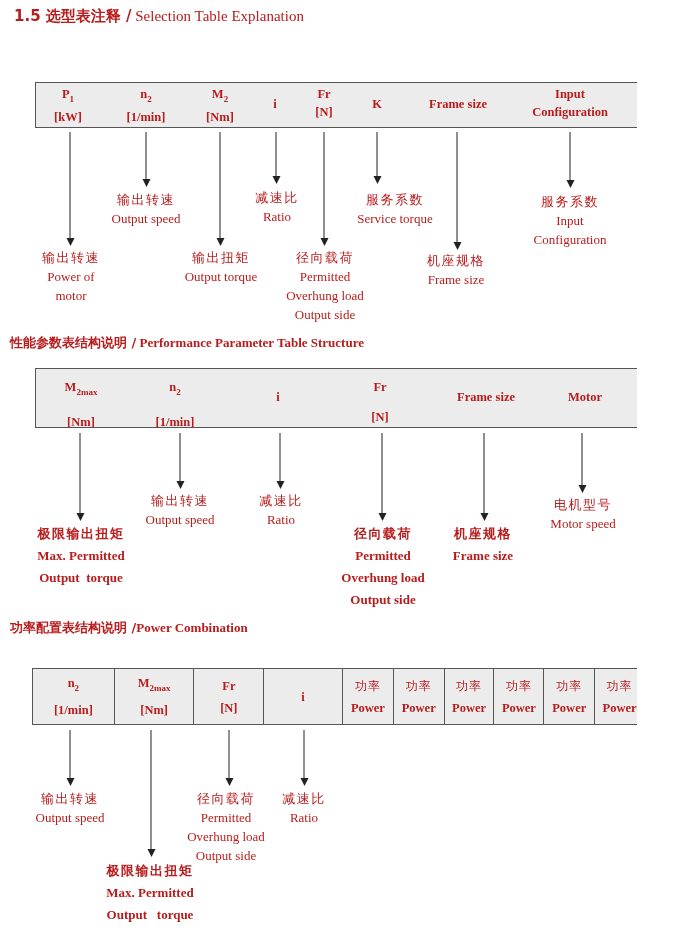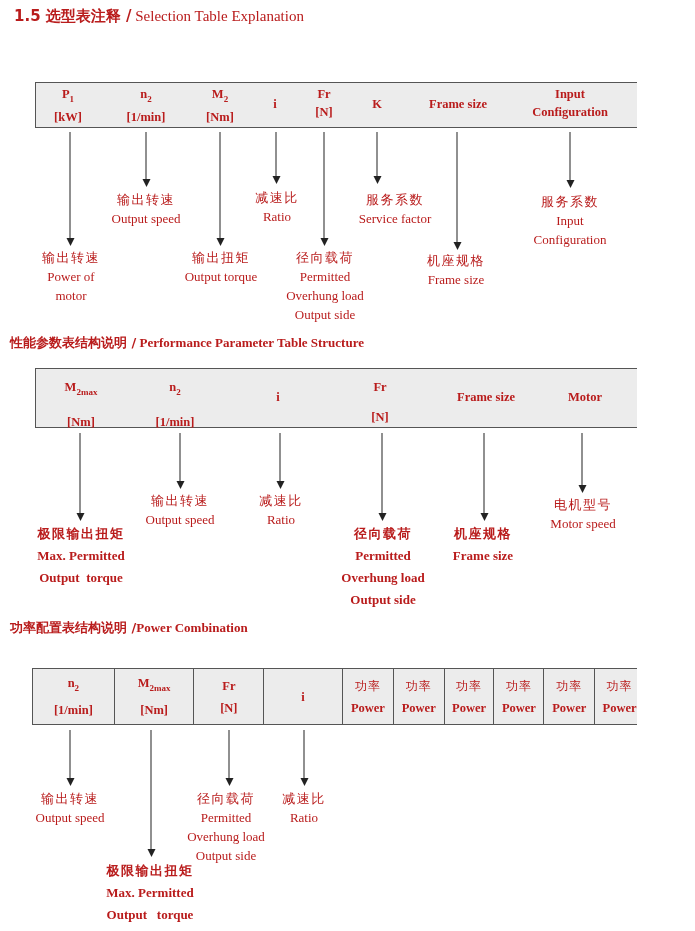--- a/index.html
+++ b/index.html
@@ -112,21 +112,21 @@
         <div class="en">Ratio</div>
       </div>
     <div class="callout" style="left:325px;top:248px;">
         <div class="zh">径向载荷</div>
         <div class="en">Permitted</div>
         <div class="en">Overhung load</div>
         <div class="en">Output side</div>
       </div>
     <div class="callout" style="left:395px;top:190px;">
         <div class="zh">服务系数</div>
-        <div class="en">Service factor</div>
+        <div class="en">Service torque</div>
       </div>
     <div class="callout" style="left:456px;top:251px;">
         <div class="zh">机座规格</div>
         <div class="en">Frame size</div>
       </div>
     <div class="callout" style="left:570px;top:192px;">
         <div class="zh">服务系数</div>
         <div class="en">Input</div>
         <div class="en">Configuration</div>
       </div>

